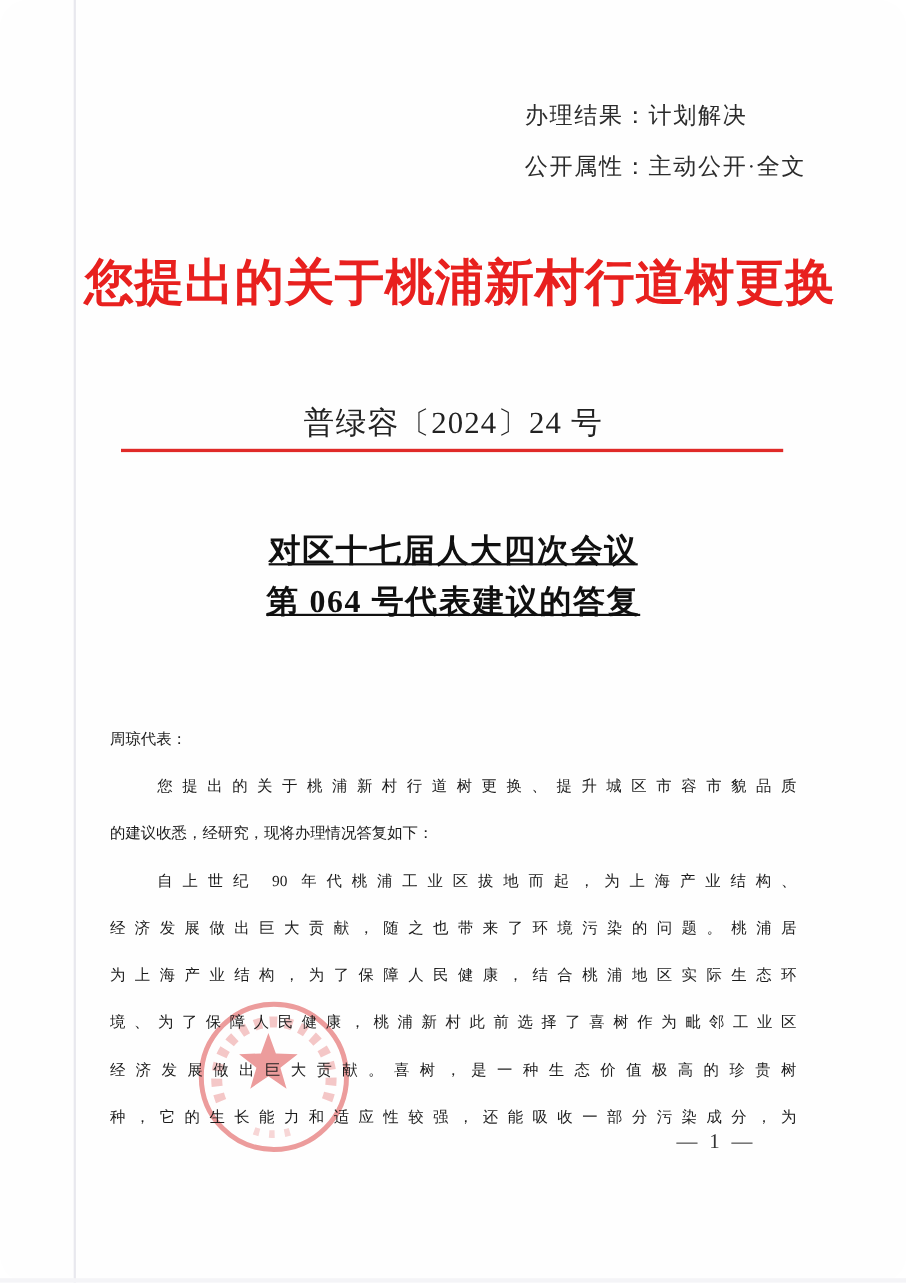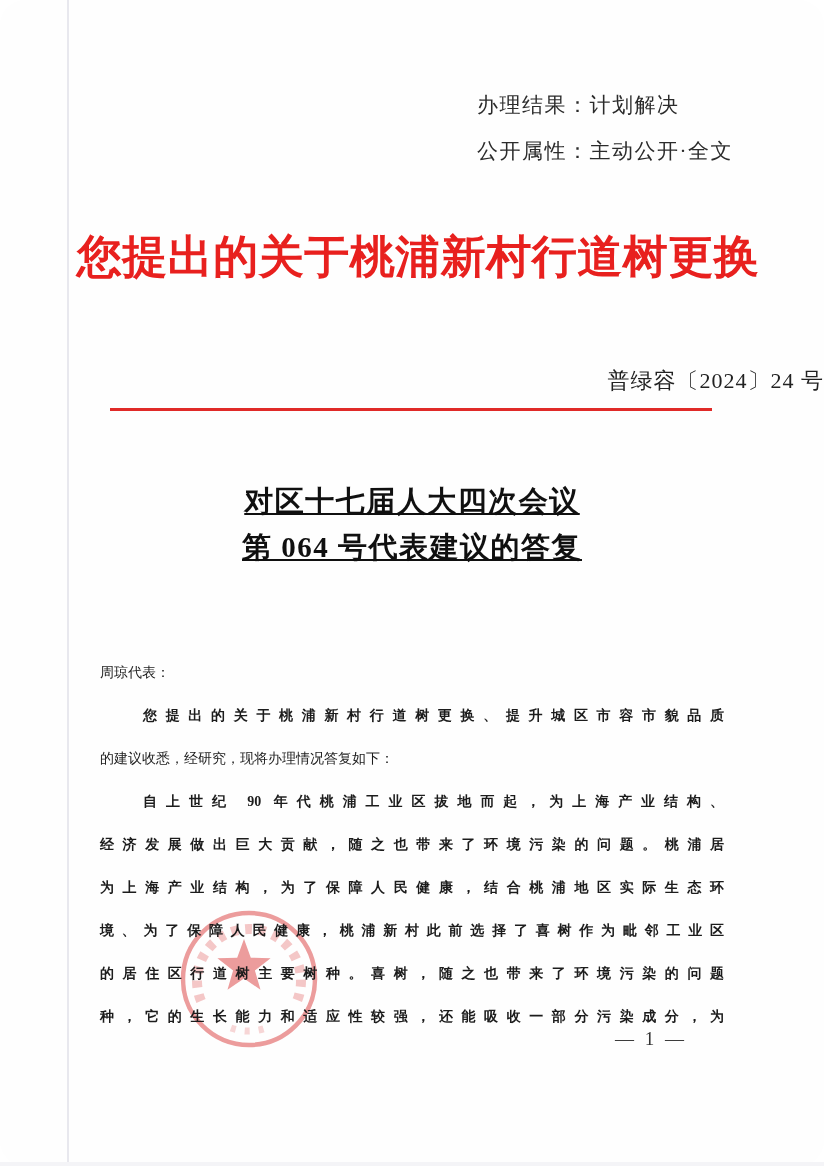--- a/index.html
+++ b/index.html
@@ -20,37 +20,37 @@
     white-space:nowrap;
   }
   .red-head{
     position:absolute;left:0;right:0;top:226px;height:62px;
     text-align:center;padding-left:12px;
     font-size:45px;line-height:62px;font-weight:bold;letter-spacing:0.5px;
     color:#e8201e;white-space:nowrap;
   }
   .doc-no{
     position:absolute;left:0;right:0;top:366px;
-    text-align:right;font-size:22px;letter-spacing:1px;color:#222;
+    text-align:center;font-size:28px;letter-spacing:1px;color:#222;
   }
   .red-rule{
     position:absolute;left:110px;top:408px;width:602px;height:3px;
     background:#e02a28;
   }
   .subject{
     position:absolute;left:0;right:0;top:478px;
     text-align:center;font-weight:bold;color:#101010;
     font-size:29px;line-height:46px;letter-spacing:1.5px;text-decoration:underline;
   }
   .body-block{
     position:absolute;left:100px;top:651px;width:624px;
     font-size:14px;line-height:43px;color:#1c1c1c;
   }
   .line{height:43px;white-space:nowrap;}
-  .line.justify{white-space:normal;text-align:justify;text-align-last:justify;font-weight:bold;}
+  .line.justify{white-space:normal;text-align:justify;text-align-last:justify;}
   .line.indent{text-indent:43px;}
   .page-no{
     position:absolute;left:615px;top:1028px;
     font-size:19px;letter-spacing:3px;color:#333;white-space:nowrap;
   }
   .seal{position:absolute;left:176px;top:906px;width:146px;height:146px;pointer-events:none;}
 </style>
 </head>
 <body>
 
@@ -85,19 +85,19 @@
 
   <div class="body-block">
 
   <div class="line">周琼代表：</div>
       <div class="line indent justify">您提出的关于桃浦新村行道树更换、提升城区市容市貌品质</div>
       <div class="line">的建议收悉，经研究，现将办理情况答复如下：</div>
       <div class="line indent justify">自上世纪 90 年代桃浦工业区拔地而起，为上海产业结构、</div>
       <div class="line justify">经济发展做出巨大贡献，随之也带来了环境污染的问题。桃浦居</div>
       <div class="line justify">为上海产业结构，为了保障人民健康，结合桃浦地区实际生态环</div>
       <div class="line justify">境、为了保障人民健康，桃浦新村此前选择了喜树作为毗邻工业区</div>
-      <div class="line justify">的居住区行道树主要树种。喜树，随之也带来了环境污染的问题</div>
+      <div class="line justify">经济发展做出巨大贡献。喜树，是一种生态价值极高的珍贵树</div>
       <div class="line justify">种，它的生长能力和适应性较强，还能吸收一部分污染成分，为</div>
     </div>
 
   <div class="page-no">— 1 —</div>
 
 </div>
 
 </body></html>

